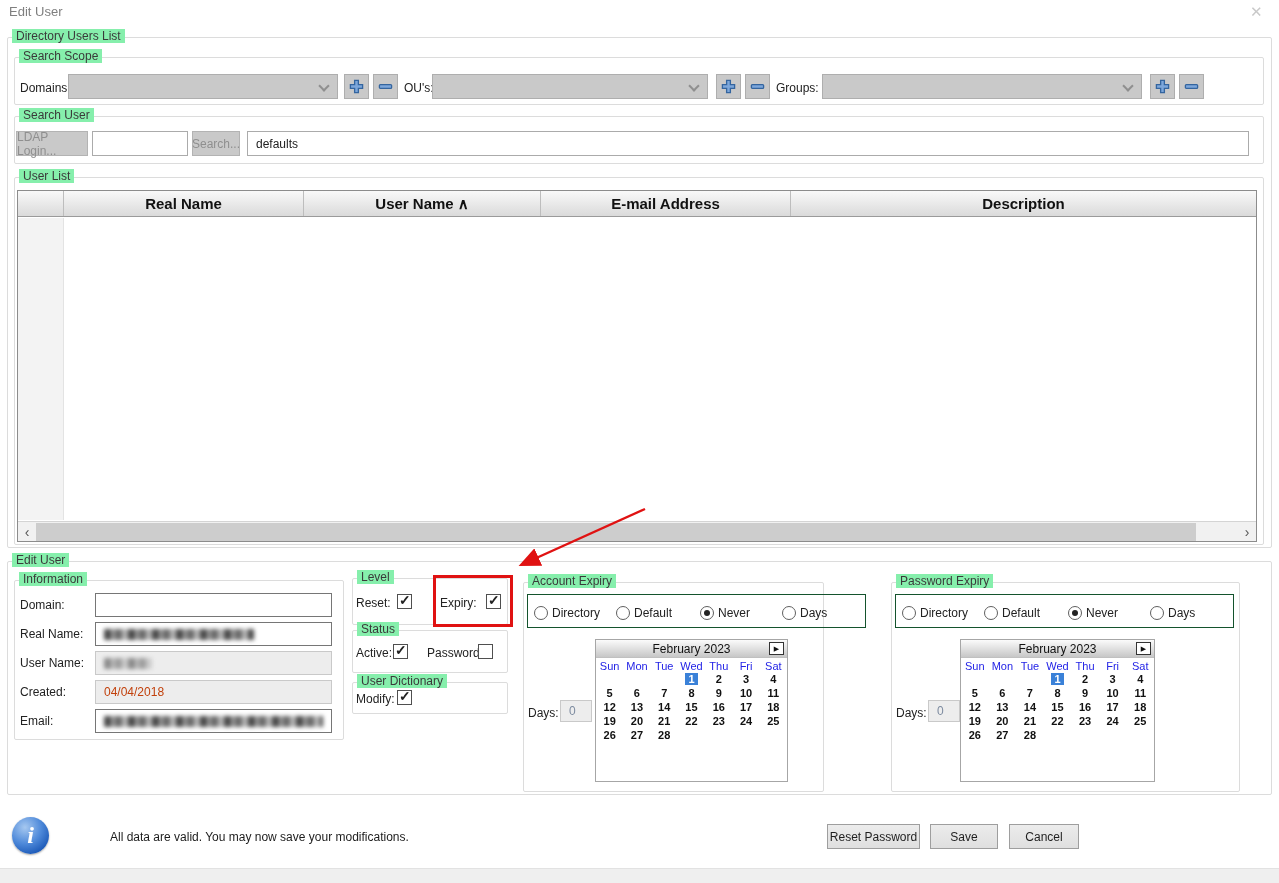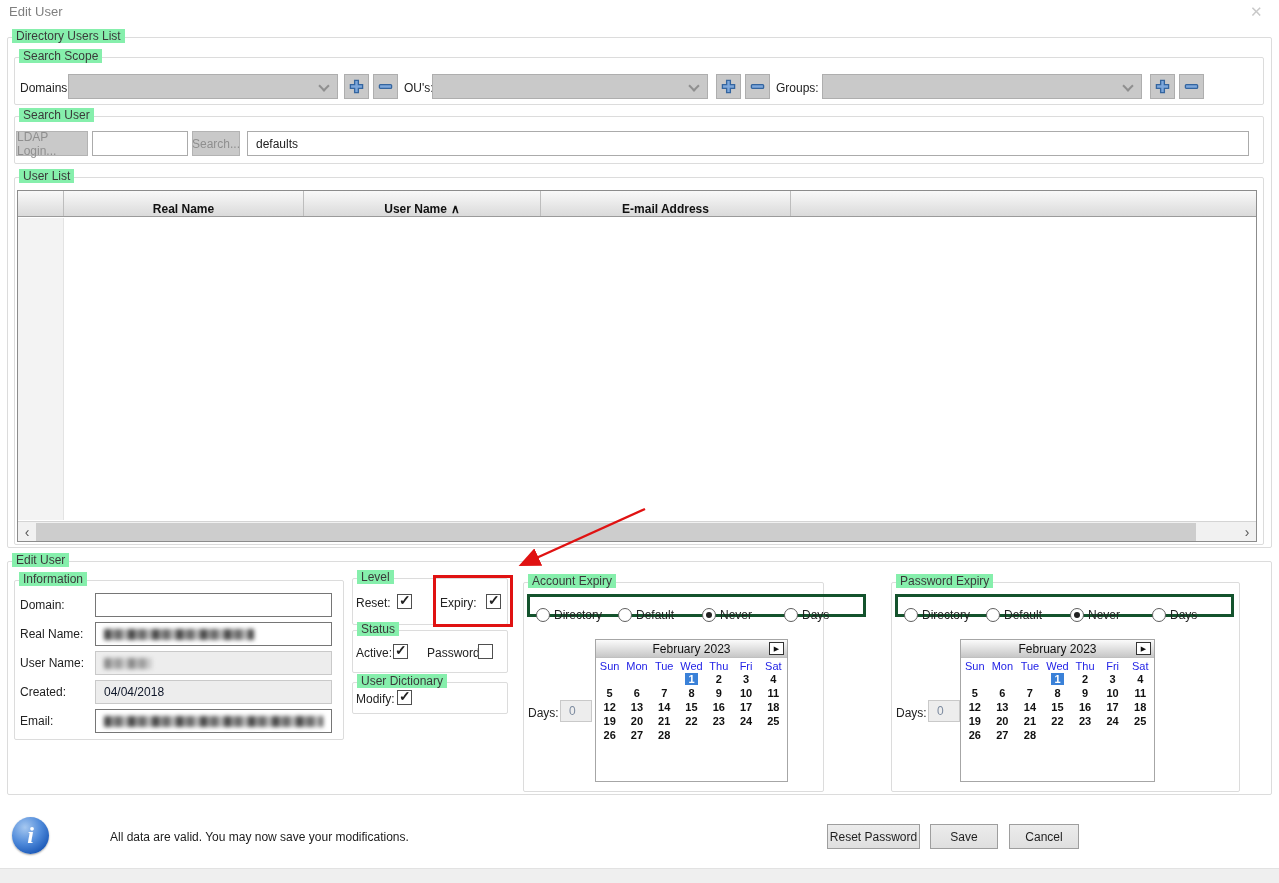--- a/index.html
+++ b/index.html
@@ -30,48 +30,48 @@
   
   .btn { position:absolute; height:25px; background:linear-gradient(#ececec,#dfdfdf);
          border:1px solid #9e9e9e; font-size:12px; color:#1f1f1f;
          display:flex; align-items:center; justify-content:center; }
   .btn.disabled { background:#c9c9c9; border-color:#b3b3b3; color:#8f8f8f; }
 
   
   .input { position:absolute; height:25px; background:#fff; border:1px solid #ababab;
            font-size:12px; color:#222; display:flex; align-items:center; padding:0 8px; overflow:hidden; }
   .input.dark { border-color:#767676; height:24px; }
-  .input.disabled { background:#ededed; border-color:#c9c9c9; color:#0f172a; }
+  .input.disabled { background:#ededed; border-color:#c9c9c9; color:#c2410c; }
   .redacted { display:inline-block; height:11px; border-radius:1px; filter:blur(2px);
               background:repeating-linear-gradient(90deg,#4a4a4a 0 7px,#9a9a9a 7px 11px,#6a6a6a 11px 18px,#b5b5b5 18px 24px); }
 
   
   .table { position:absolute; left:17px; top:190px; width:1240px; height:352px;
            border:1px solid #8c8c8c; background:#fff; }
   .thead { display:flex; height:26px; background:linear-gradient(#f9f9f9,#dadada);
            border-bottom:1px solid #9a9a9a; }
-  .th { border-right:1px solid #bdbdbd; display:flex; align-items:flex-end; justify-content:center;
-        gap:4px; font-weight:bold; font-size:12px; color:#111; }
+  .th { border-right:1px solid #bdbdbd; display:flex; align-items:center; justify-content:center;
+        gap:4px; font-weight:bold; font-size:15px; color:#111; }
   .tbody { position:absolute; left:0; right:0; top:27px; bottom:21px; background:#fff; }
   .rowhdr-strip { position:absolute; left:0; top:0; bottom:0; width:46px; background:#f3f3f3;
                   border-right:1px solid #e3e3e3; }
   .hscroll { position:absolute; left:0; right:0; bottom:0; height:20px; background:#f1f1f1;
              border-top:1px solid #d4d4d4; }
   .sb-btn { position:absolute; top:0; width:18px; height:19px; display:flex; align-items:center;
             justify-content:center; color:#555; font-size:14px; background:#f1f1f1; }
   .sb-thumb { position:absolute; left:18px; top:1px; height:18px; width:1160px; background:#cdcdcd; }
 
   
   .cb { position:absolute; width:15px; height:15px; background:#fff; border:1px solid #4f4f4f; }
   .cb .mark { position:absolute; left:1px; top:-3px; font-size:14px; font-weight:bold; color:#222; }
   .radio { width:14px; height:14px; border:1px solid #5f5f5f; border-radius:50%;
            background:#fff; position:relative; flex:0 0 auto; }
   .radio.selected::after { content:""; position:absolute; left:3px; top:3px; width:6px; height:6px;
                            border-radius:50%; background:#222; }
-  .radio-panel { position:absolute; width:339px; height:23px; border:3px solid #14532d; }
+  .radio-panel { position:absolute; width:339px; height:34px; border:1px solid #14532d; }
   .radio-item { position:absolute; top:11px; display:flex; align-items:center; gap:4px;
                 font-size:12px; color:#222; white-space:nowrap; }
 
   
   .calendar { position:absolute; background:#fff; border:1px solid #a6a6a6; }
   .cal-head { position:relative; height:18px; background:linear-gradient(#fbfbfb,#c7c7c7);
               border-bottom:1px solid #c0c0c0; text-align:center; font-size:12px; color:#111; line-height:18px; }
   .cal-next { position:absolute; right:3px; top:2px; width:15px; height:13px; background:#fff;
               border:1px solid #333; font-size:7px; line-height:11px; text-align:center; color:#111; }
   .cal-weekdays { display:grid; grid-template-columns:repeat(7,1fr); height:15px; align-items:center;
@@ -173,20 +173,23 @@
       <div class="th" style="width:46px"></div>
       <div class="th" style="width:240px">
         <span>Real Name</span>
       </div>
       <div class="th" style="width:237px">
         <span>User Name</span>
         <span>∧</span>
       </div>
       <div class="th" style="width:250px">
         <span>E-mail Address</span>
+      </div>
+      <div class="th" style="flex:1;border-right:none">
+        <span>Description</span>
       </div>
     </div>
     <div class="tbody">
       <div class="rowhdr-strip"></div>
     </div>
     <div class="hscroll">
       <div class="sb-btn" style="left:0">‹</div>
       <div class="sb-thumb"></div>
       <div class="sb-btn" style="right:0">›</div>
     </div>

